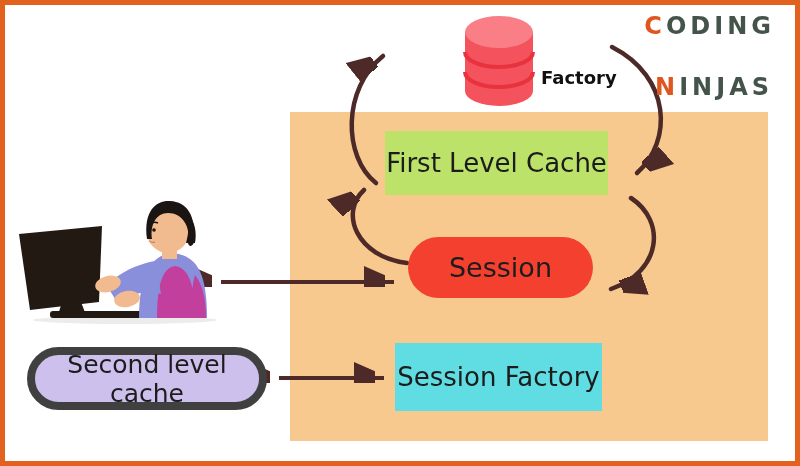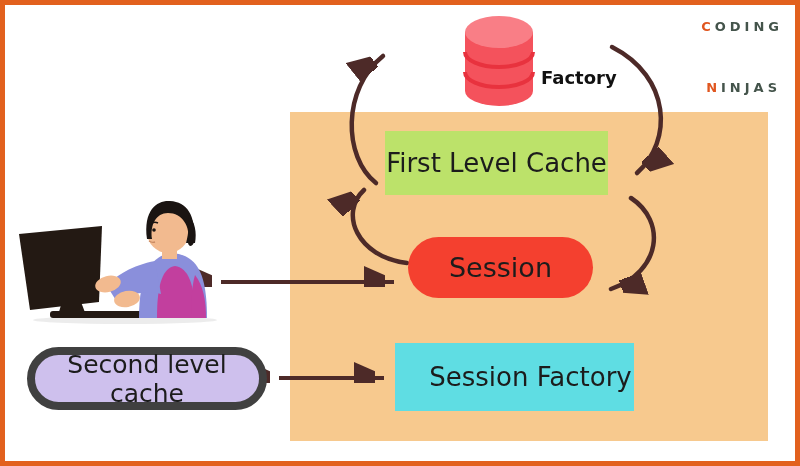--- a/index.html
+++ b/index.html
@@ -12,29 +12,29 @@
     position:absolute;left:285px;top:107px;width:478px;height:329px;
     background:#F7C98E;
   }
   svg.overlay{position:absolute;left:0;top:0;width:800px;height:466px;}
   .node{
     position:absolute;display:flex;align-items:center;justify-content:center;
     color:#1c1c1c;text-align:center;
   }
   .box-flc{left:380px;top:126px;width:223px;height:64px;background:#BCE26A;font-size:26px;}
   .pill-session{left:403px;top:232px;width:185px;height:61px;background:#F4402F;border-radius:31px;font-size:27px;}
-  .box-sf{left:390px;top:338px;width:207px;height:68px;background:#5FDDE3;font-size:26px;padding-left:32px;}
+  .box-sf{left:390px;top:338px;width:207px;height:68px;background:#5FDDE3;font-size:26px;}
   .pill-slc{left:22px;top:342px;width:240px;height:63px;background:#CEC0ED;border-radius:33px;
     border:8px solid #404040;box-sizing:border-box;font-size:25px;}
   .db-label{
     position:absolute;left:536px;top:62px;font-size:18px;font-weight:bold;color:#111;
   }
   .logo{
-    position:absolute;right:12px;top:11px;text-align:right;
-    font-weight:bold;color:#44544B;line-height:21px;font-size:13px;letter-spacing:4px;
+    position:absolute;right:20px;top:11px;text-align:right;
+    font-weight:bold;color:#44544B;line-height:21px;font-size:24px;letter-spacing:4px;
   }
   .logo div::first-letter{color:#E0561F;}
   .logo .l2{padding-right:2px;margin-top:40px;}
 </style>
 </head>
 <body>
 
 <div id="stage">
 
   <div class="panel"></div>

